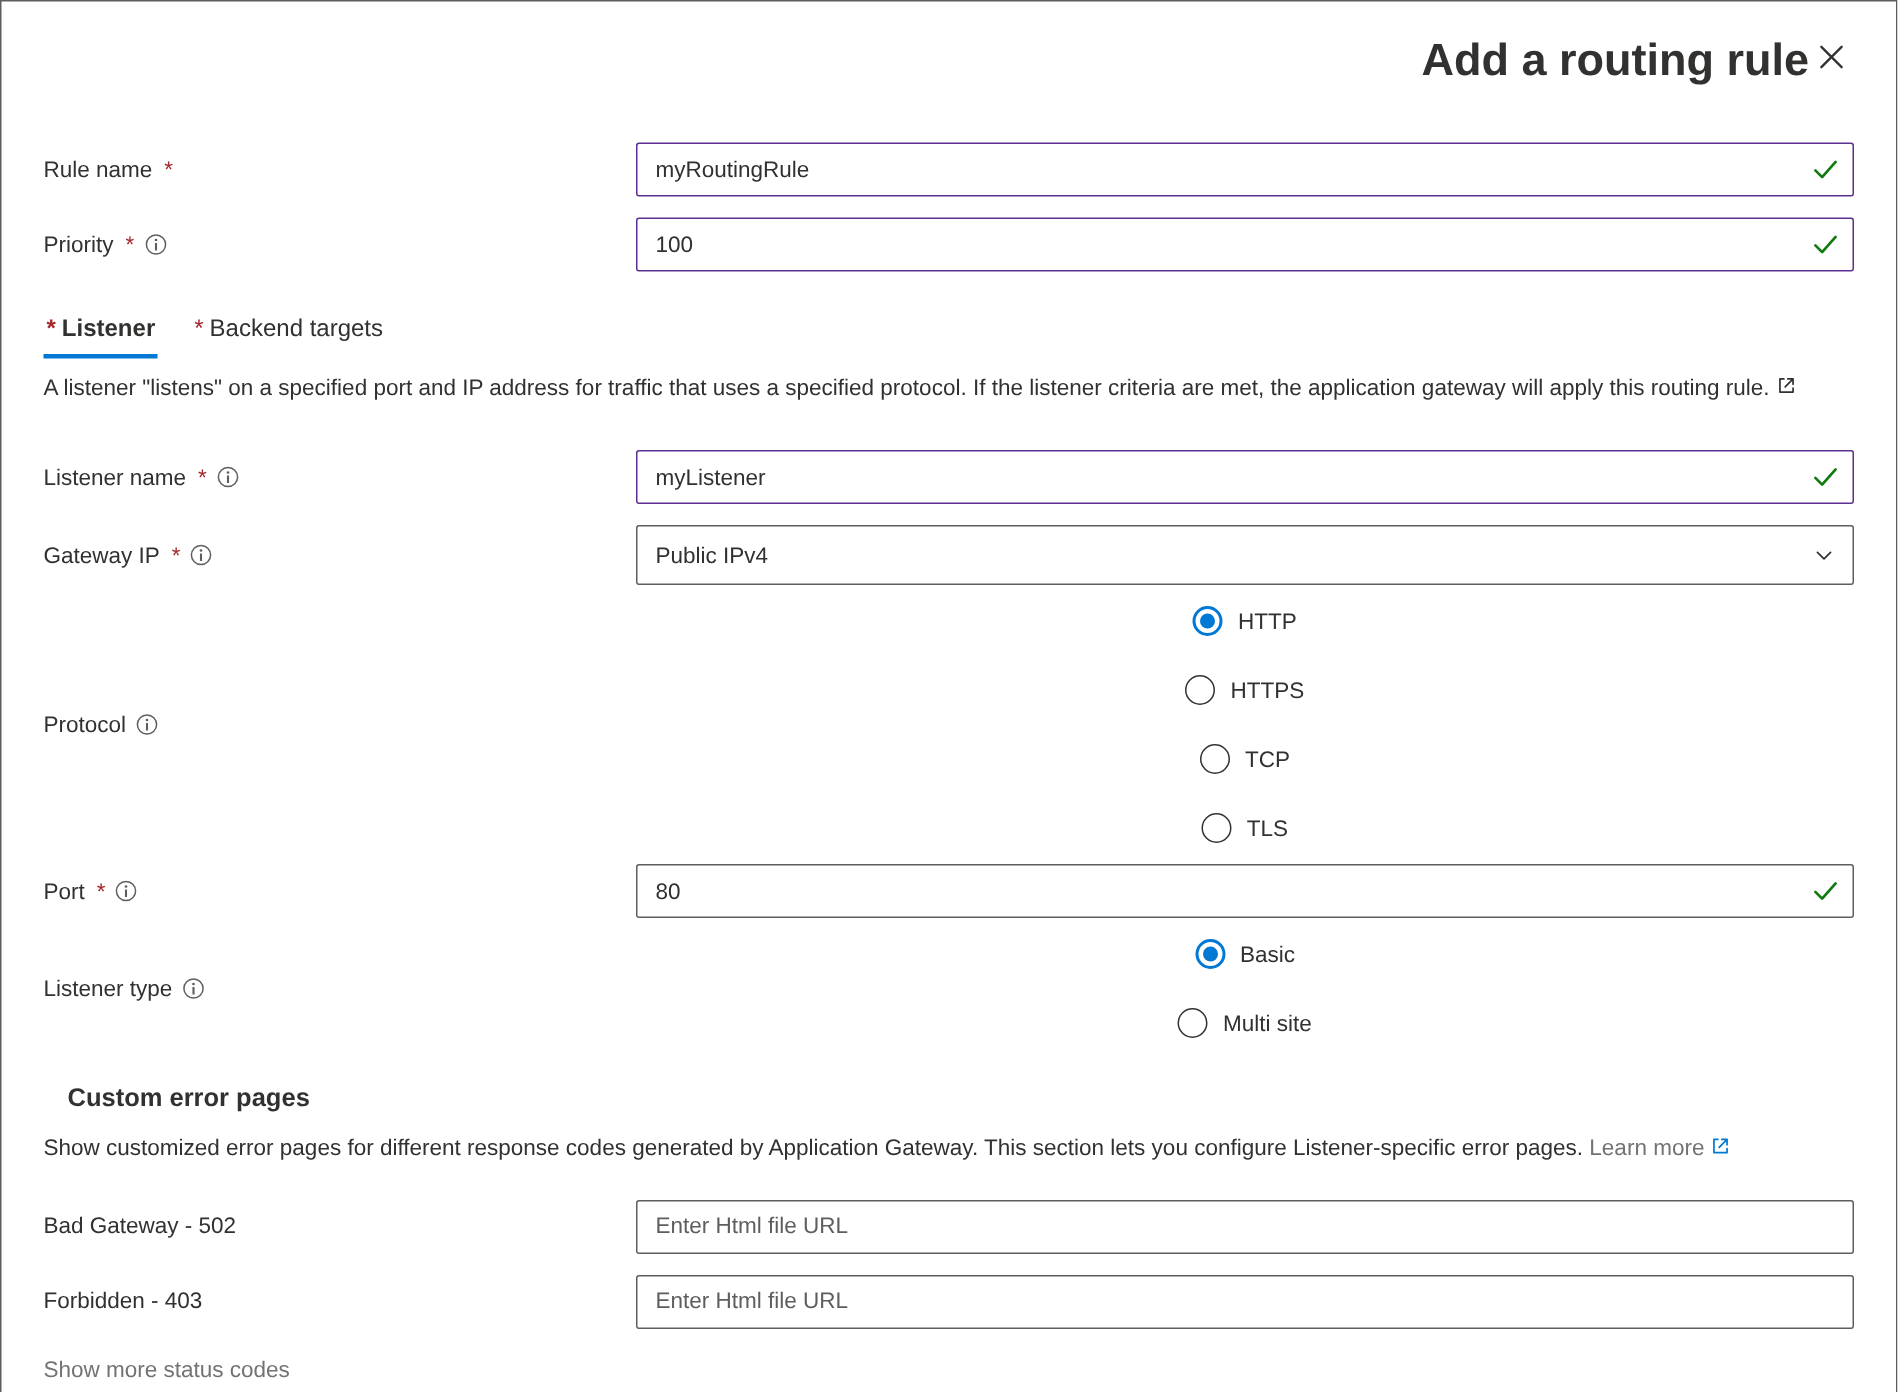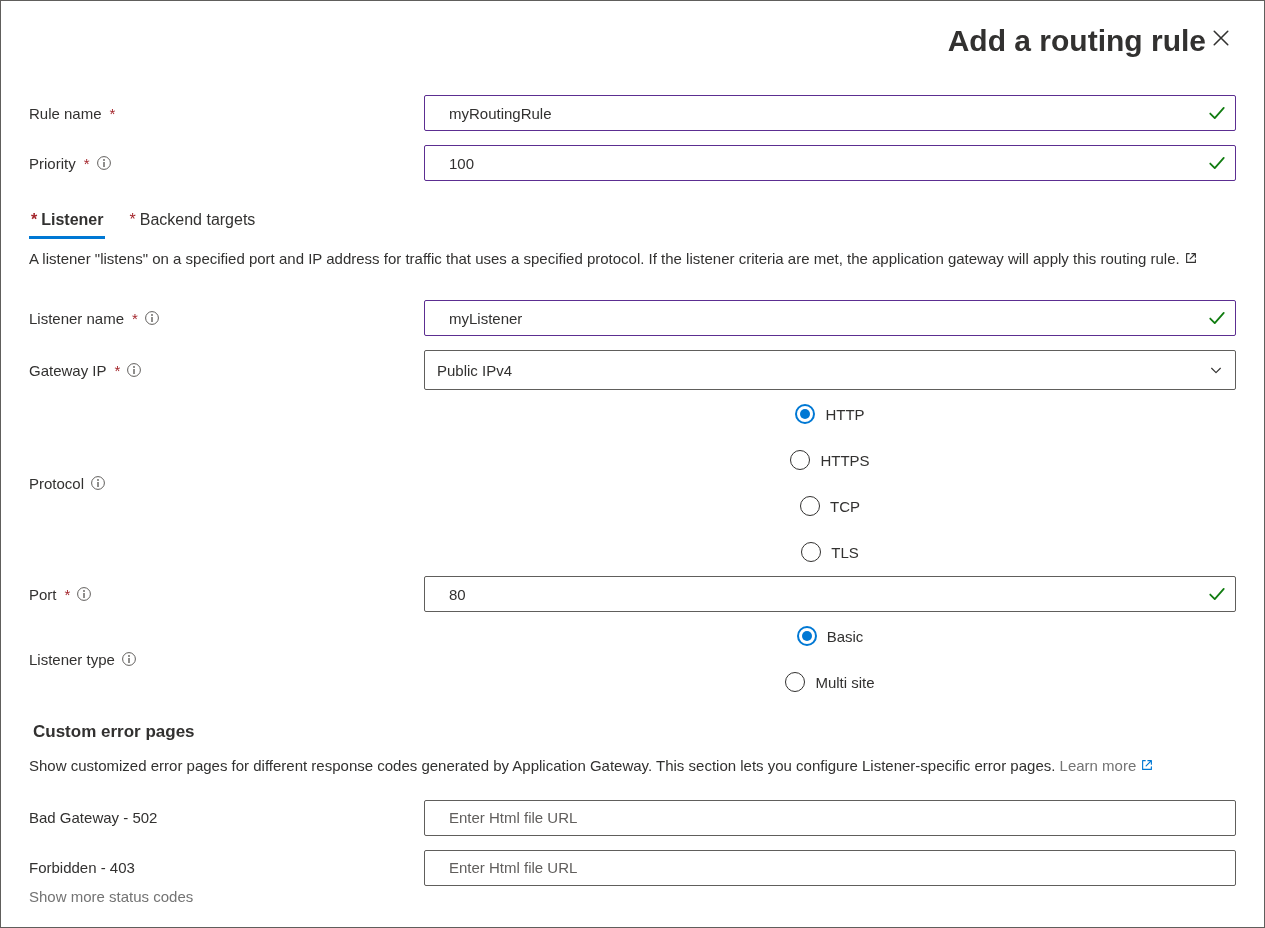--- a/index.html
+++ b/index.html
@@ -70,21 +70,21 @@
     width: 16px; height: 16px;
     color: #605e5c;
   }
 
   
   .text-input {
     width: 100%;
     height: 36px;
     border: 1px solid #5c2e91;
     border-radius: 2px;
-    padding: 0 38px 0 24px;
+    padding: 0 38px 0 12px;
     font-size: 15px;
     color: #323130;
     background: #fff;
   }
   .text-input.plain { border-color: #605e5c; }
   .text-input::placeholder { color: #605e5c; }
   .input-wrap {
     position: relative;
     display: block;
   }
@@ -180,36 +180,36 @@
   .radio.checked .radio-circle::after {
     content: "";
     width: 10px; height: 10px;
     border-radius: 50%;
     background: #0078d4;
   }
 
   .section-heading {
     font-size: 17px;
     font-weight: 600;
-    margin: 30px 0 12px 4px;
+    margin: 30px 0 12px 16px;
   }
   .section-desc {
     font-size: 15px;
     line-height: 1.55;
     margin: 0 0 22px 0;
   }
   .link {
     color: #737373;
     text-decoration: none;
     cursor: pointer;
   }
   .link .ext-link-icon { color: #0078d4; }
   .show-more {
     font-size: 15px;
-    margin-top: 0;
+    margin-top: 17px;
     display: inline-block;
   }
 </style>
 </head>
 <body>
 
 <div class="panel">
 
   <div class="panel-header">
     <h1 class="panel-title">Add a routing rule</h1>

